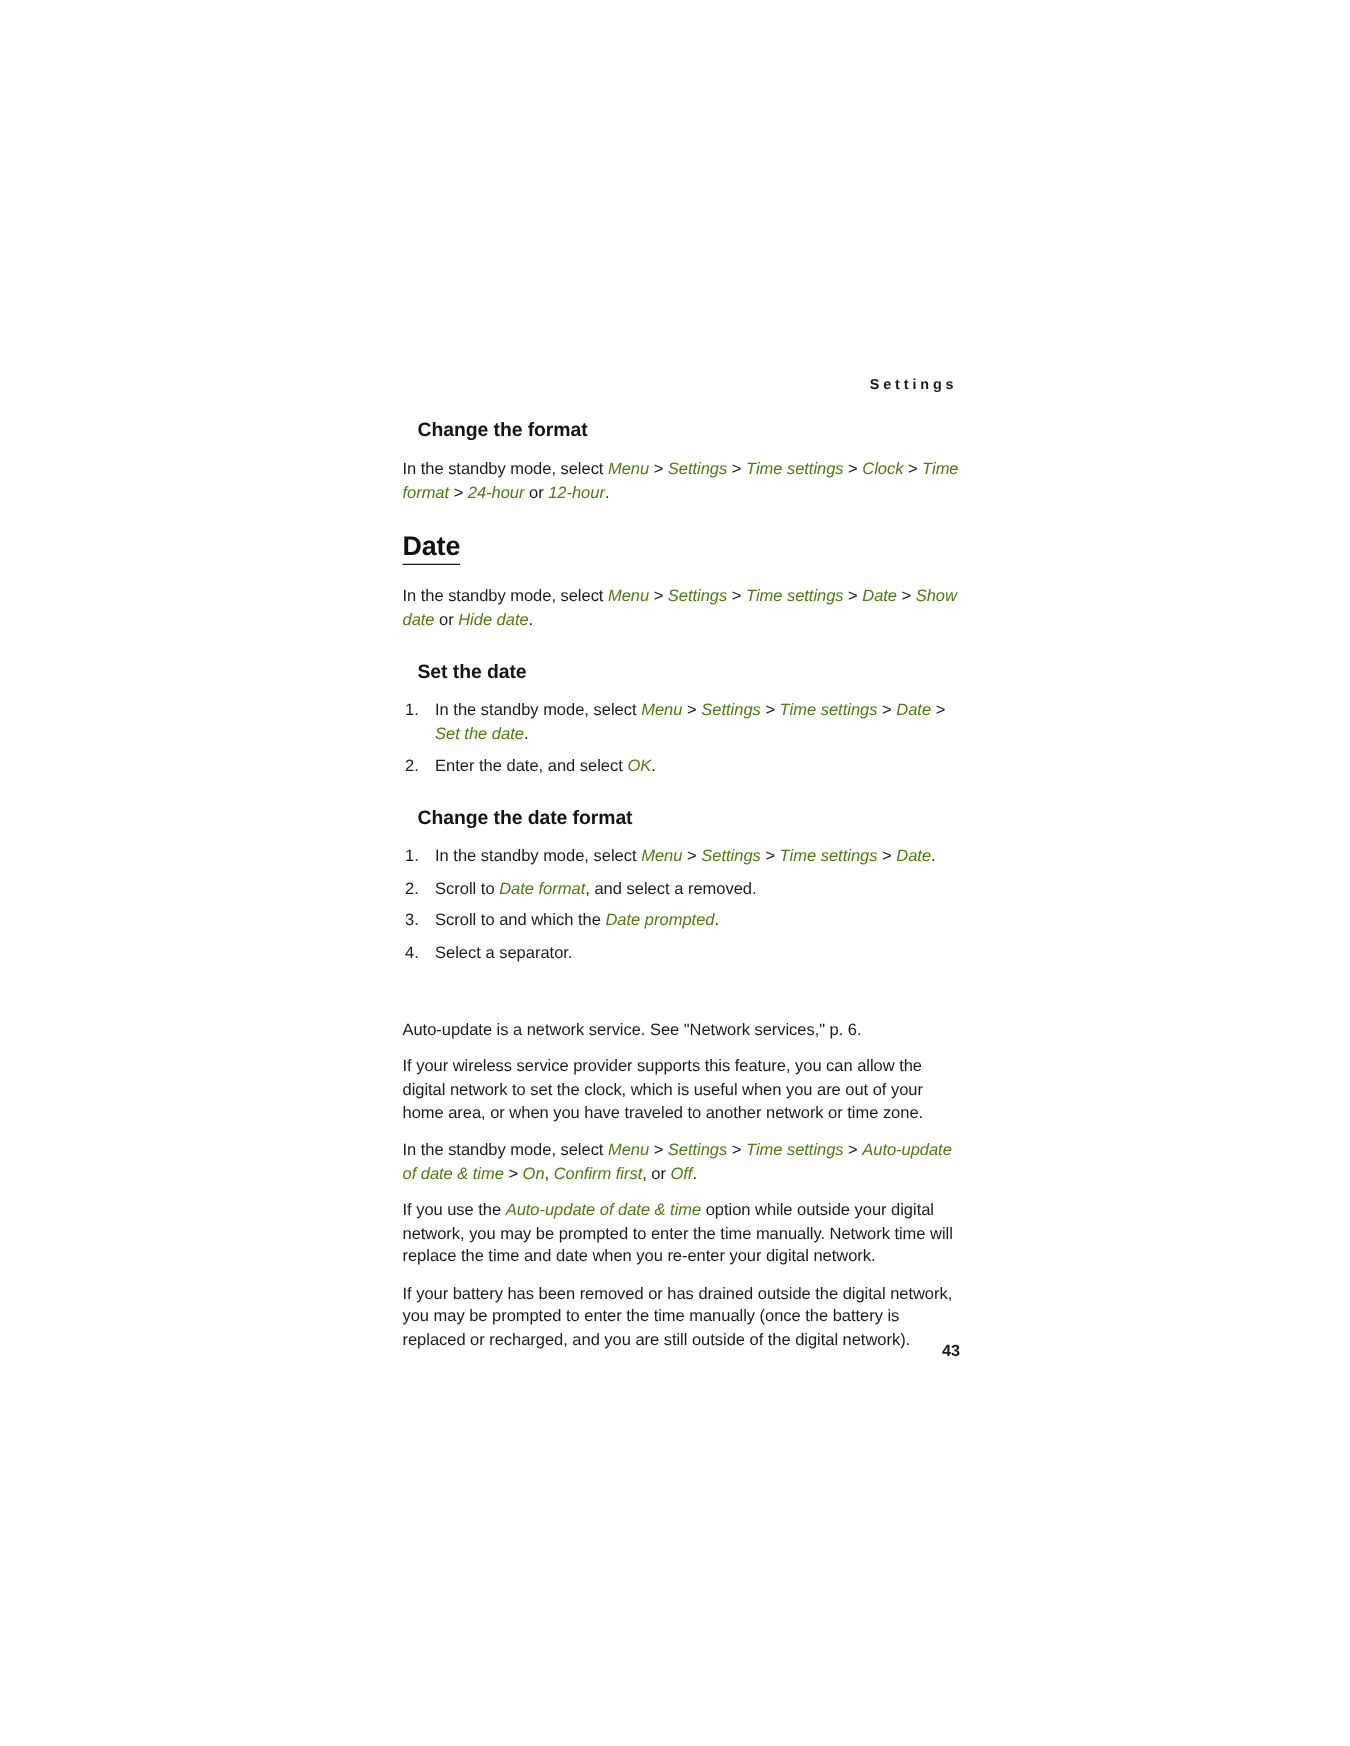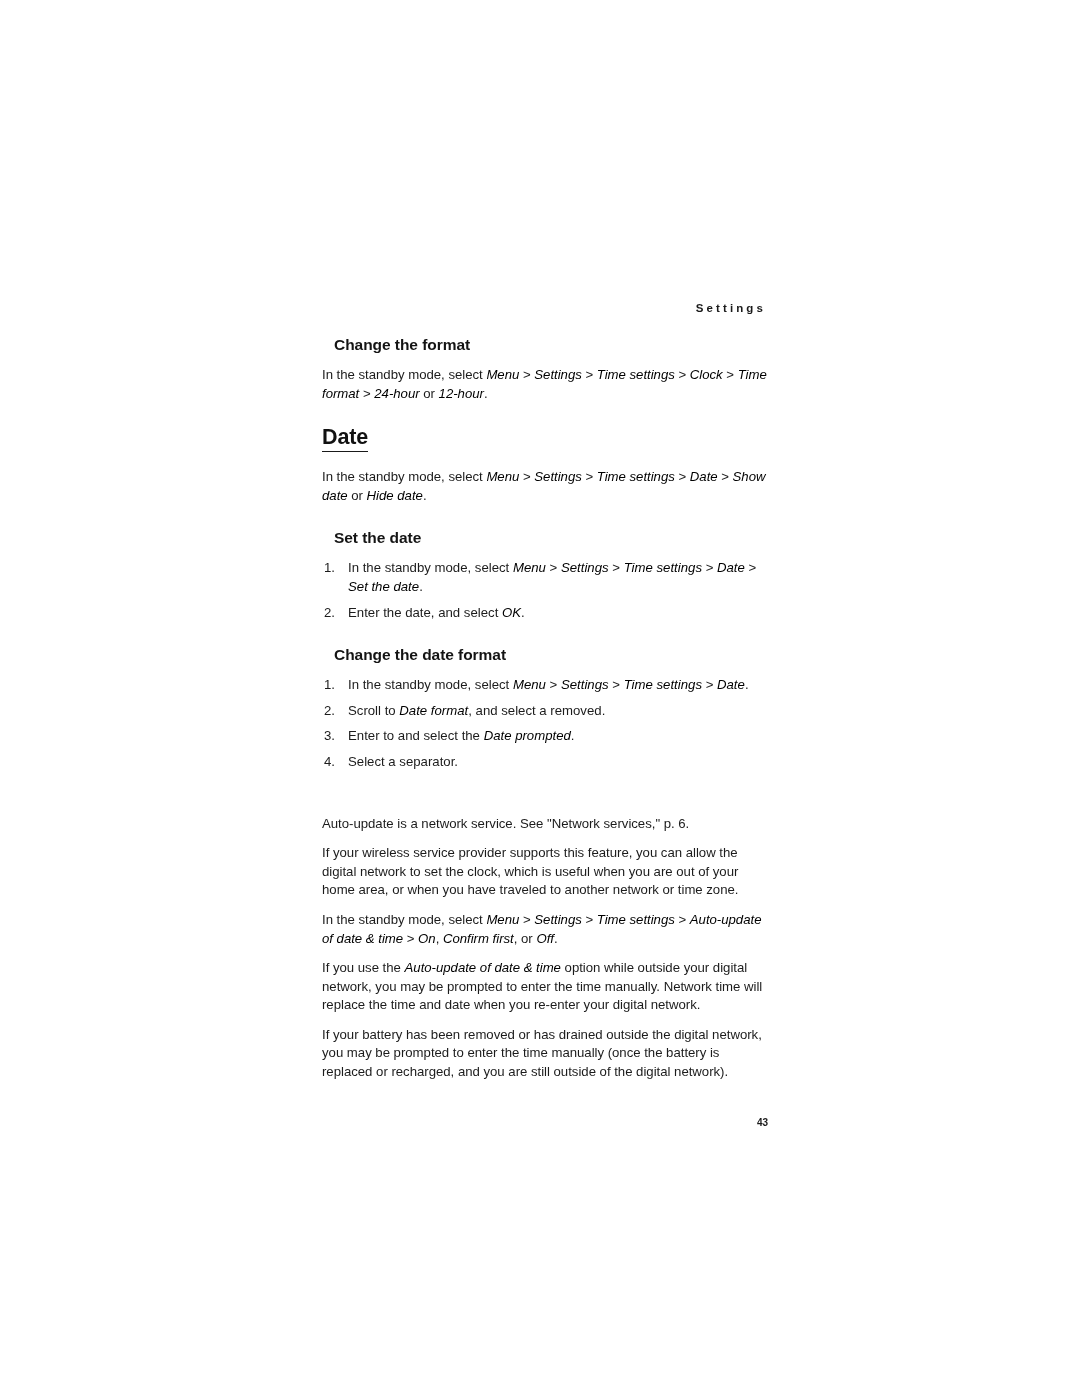--- a/index.html
+++ b/index.html
@@ -75,21 +75,21 @@
     font-size: 13.2px;
     line-height: 18.6px;
     margin: 0;
     padding: 0;
     color: #1c1c1c;
     letter-spacing: -0.02px;
   }
 
   
   .ui {
-    color: #000000;
+    color: #4d7c0f;
     font-style: italic;
     text-align: center;
   }
   .sep {
     color: #1c1c1c;
     font-style: normal;
   }
 
   
   ol.steps {
@@ -124,24 +124,23 @@
   .gap-xl  { height: 22px; }
   .gap-xxl { height: 27px; }
 
   
   .page-number {
     position: absolute;
     left: 0;
     top: 1073px;
     width: 768px;
     text-align: right;
-    font-size: 10px;
+    font-size: 13px;
     font-weight: 600;
     color: #1a1a1a;
-    margin-top: 44px;
   }
 </style>
 </head>
 <body>
 
 <div class="page">
 
   <div class="content">
 
     <div class="running-header">Settings</div>
@@ -168,21 +167,21 @@
       <li><span>Enter the date, and select </span><span class="ui">OK</span><span class="sep">.</span></li>
     </ol>
 
     <div class="gap-md"></div>
 
     <h2 class="subhead">Change the date format</h2>
 
     <ol class="steps">
       <li><span>In the standby mode, select </span><span class="ui">Menu</span><span class="sep"> &gt; </span><span class="ui">Settings</span><span class="sep"> &gt; </span><span class="ui">Time settings</span><span class="sep"> &gt; </span><span class="ui">Date</span><span class="sep">.</span></li>
       <li><span>Scroll to </span><span class="ui">Date format</span><span>, and select a removed.</span></li>
-      <li><span>Enter to and select the </span><span class="ui">Date prompted</span><span class="sep">.</span></li>
+      <li><span>Scroll to and which the </span><span class="ui">Date prompted</span><span class="sep">.</span></li>
       <li><span>Select a separator.</span></li>
     </ol>
 
     <div class="gap-xxl"></div>
 
 
     <div class="gap-lg"></div>
 
     <p class="body">Auto-update is a network service. See "Network services," p. 6.</p>
 

